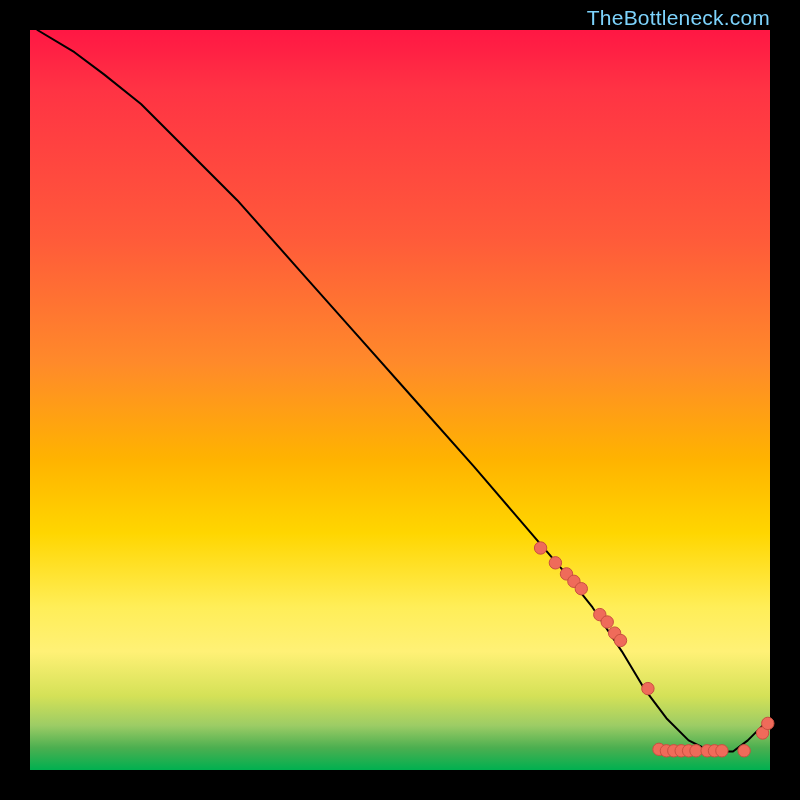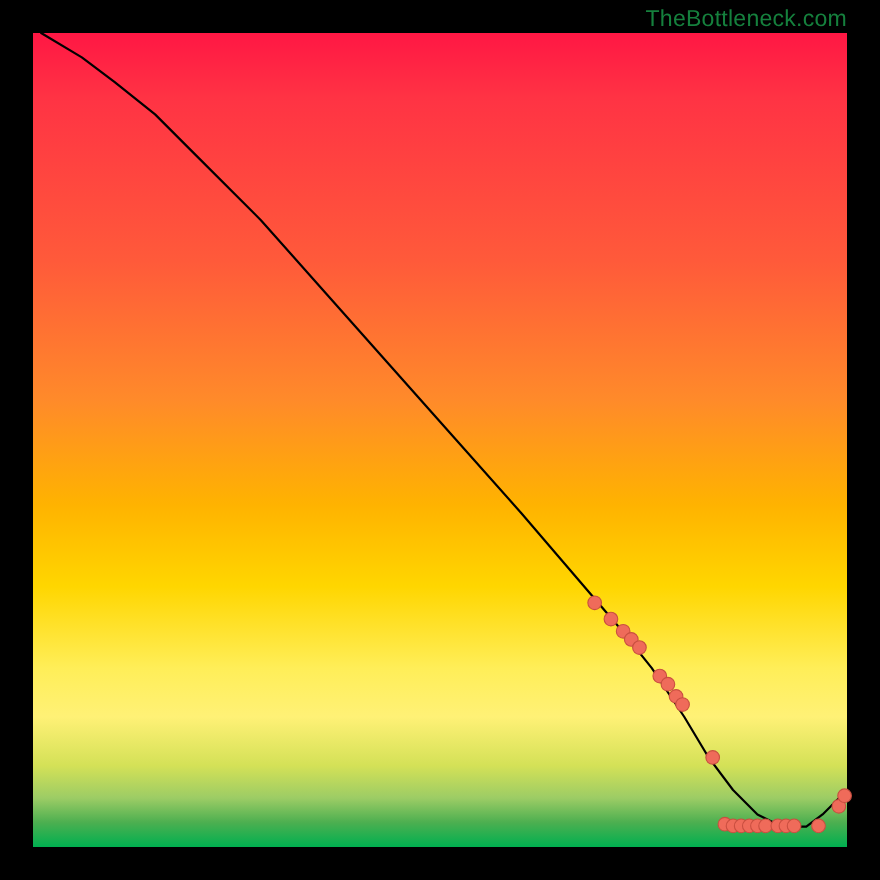--- a/index.html
+++ b/index.html
@@ -37,21 +37,21 @@
       #d4e157 90%,
       #9ccc65 94%,
       #4caf50 97%,
       #00b050 100%
     );
   }
   .watermark {
     position: absolute;
     top: 6px;
     right: 30px;
-    color: #15803d;
+    color: #7dd3fc;
     font-size: 21px;
     font-weight: 500;
     letter-spacing: 0.2px;
   }
   svg.curve {
     position: absolute;
     left: 0;
     top: 0;
     width: 740px;
     height: 740px;

